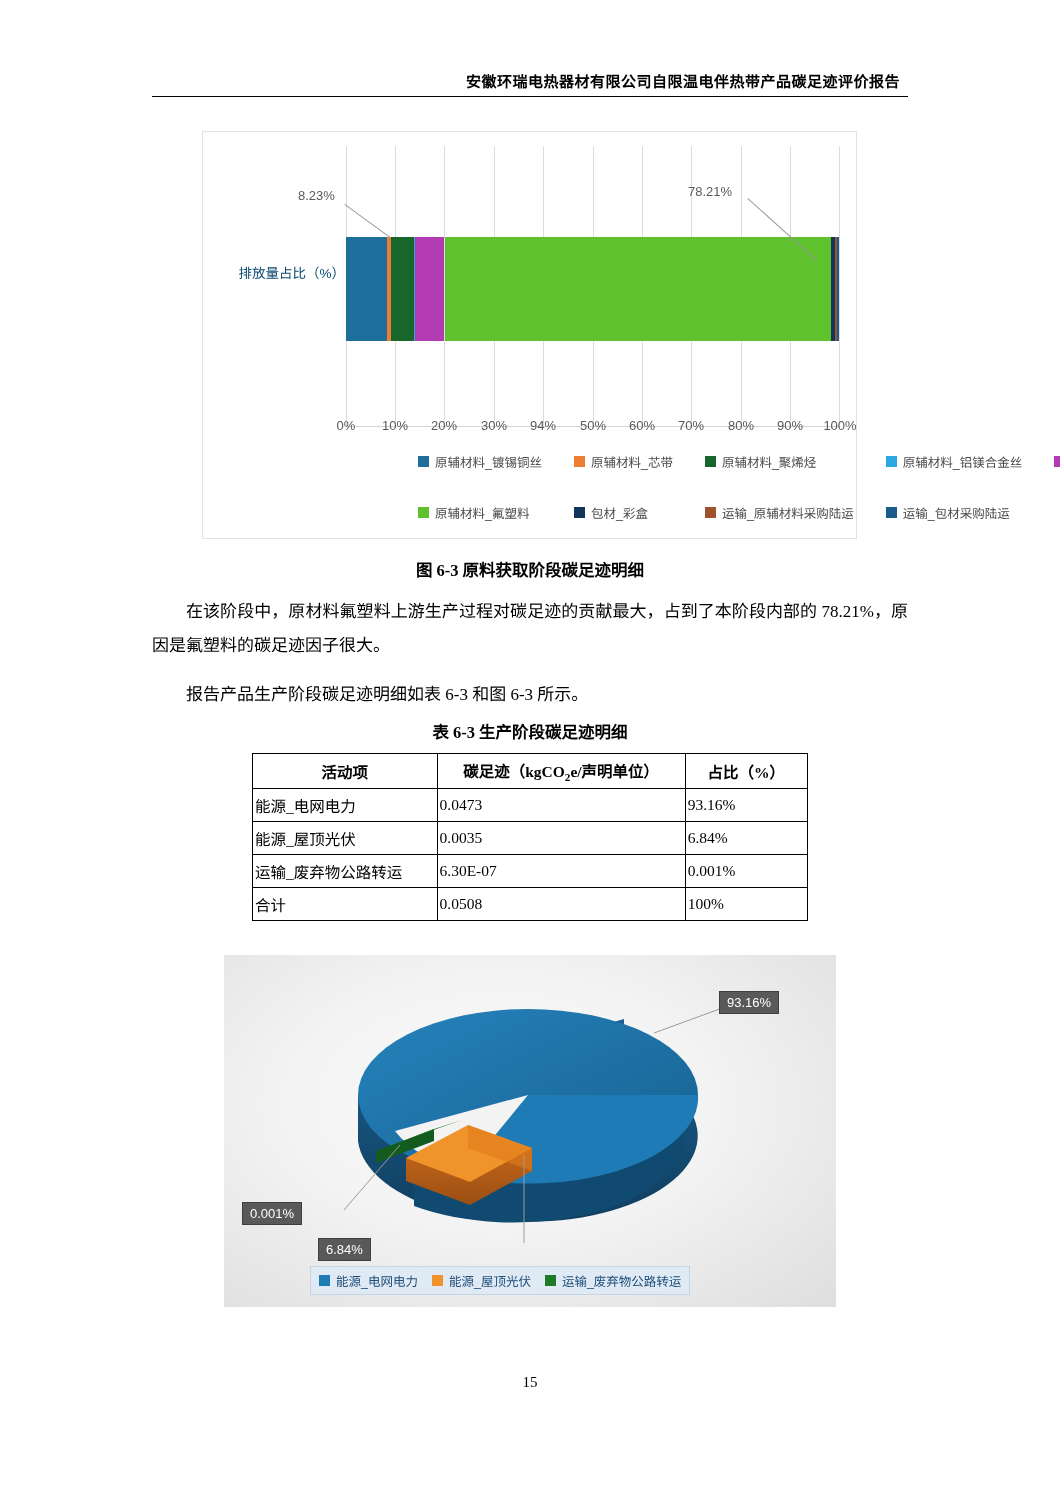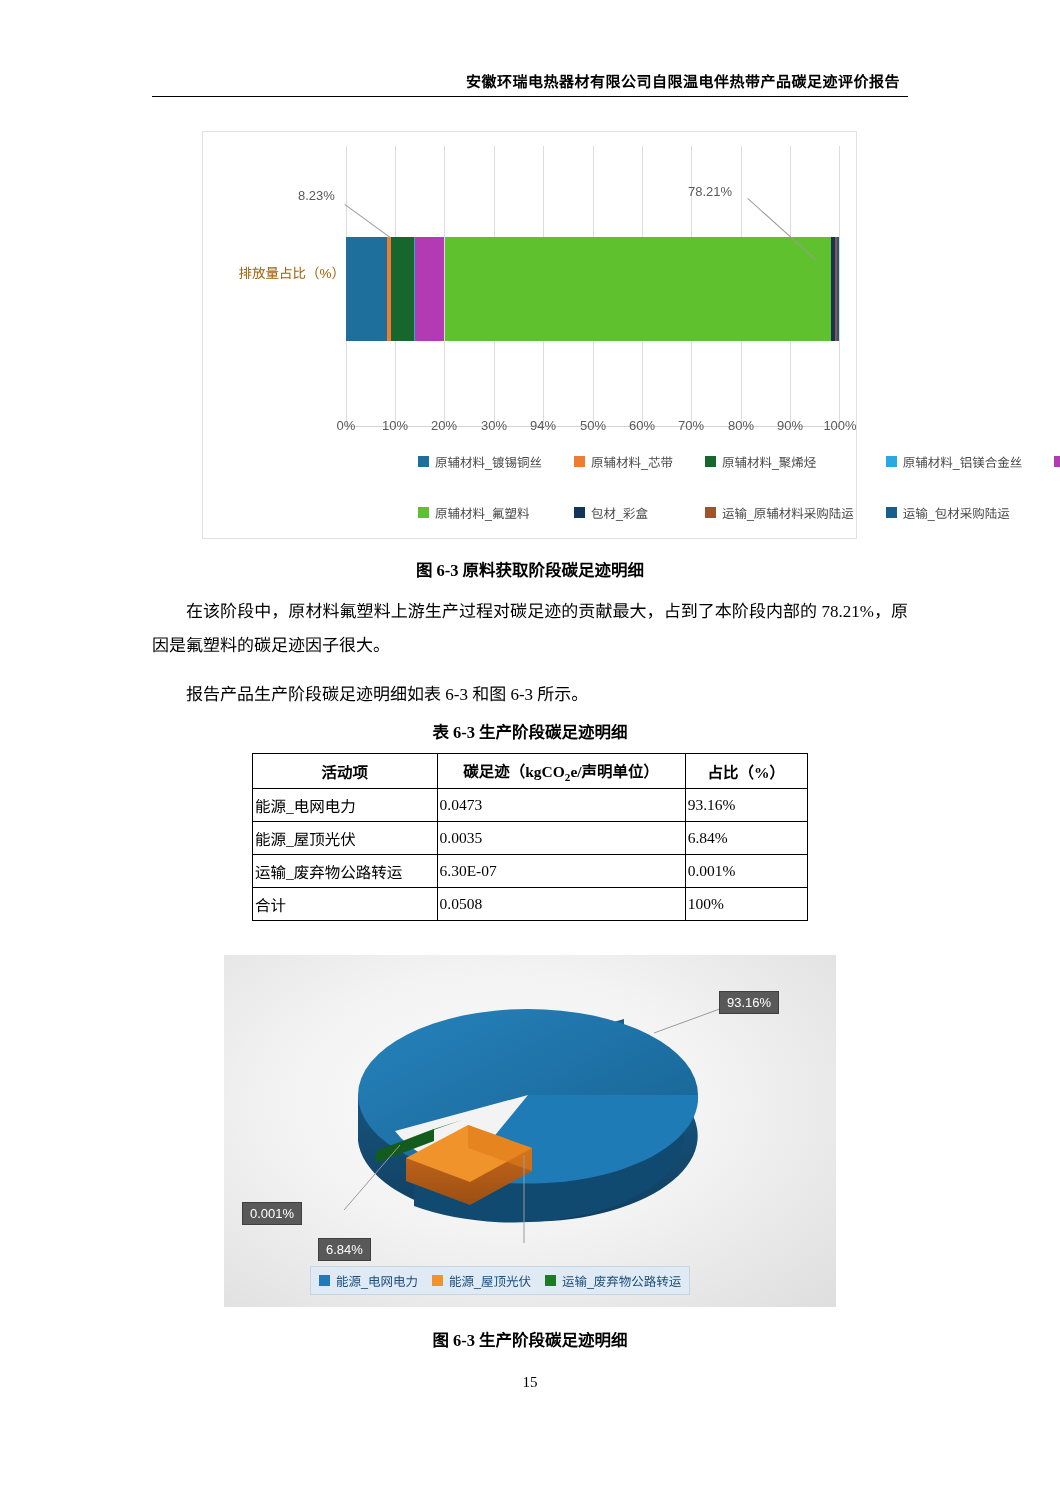--- a/index.html
+++ b/index.html
@@ -61,21 +61,21 @@
     background: #dcdcdc;
   }
   .cat-label {
     position: absolute;
     left: 14px;
     top: 130px;
     width: 128px;
     text-align: right;
     font-family: "Liberation Sans", sans-serif;
     font-size: 13.5px;
-    color: #a16207;
+    color: #0c4a6e;
   }
   .barwrap {
     position: absolute;
     left: 0;
     top: 91px;
     height: 104px;
     width: 494px;
   }
   .seg {
     position: absolute;
@@ -405,16 +405,15 @@
         <span class="swatch" style="background:#f0932b"></span>
         <span>能源_屋顶光伏</span>
       </div>
       <div class="legend-item">
         <span class="swatch" style="background:#1f7a28"></span>
         <span>运输_废弃物公路转运</span>
       </div>
     </div>
   </div>
 
-  <div class="caption" style="top:1327px;">图 6-3  生产阶段碳足迹明细</div>
 
   <div class="pagenum">15</div>
 </div>
 
 </body></html>

